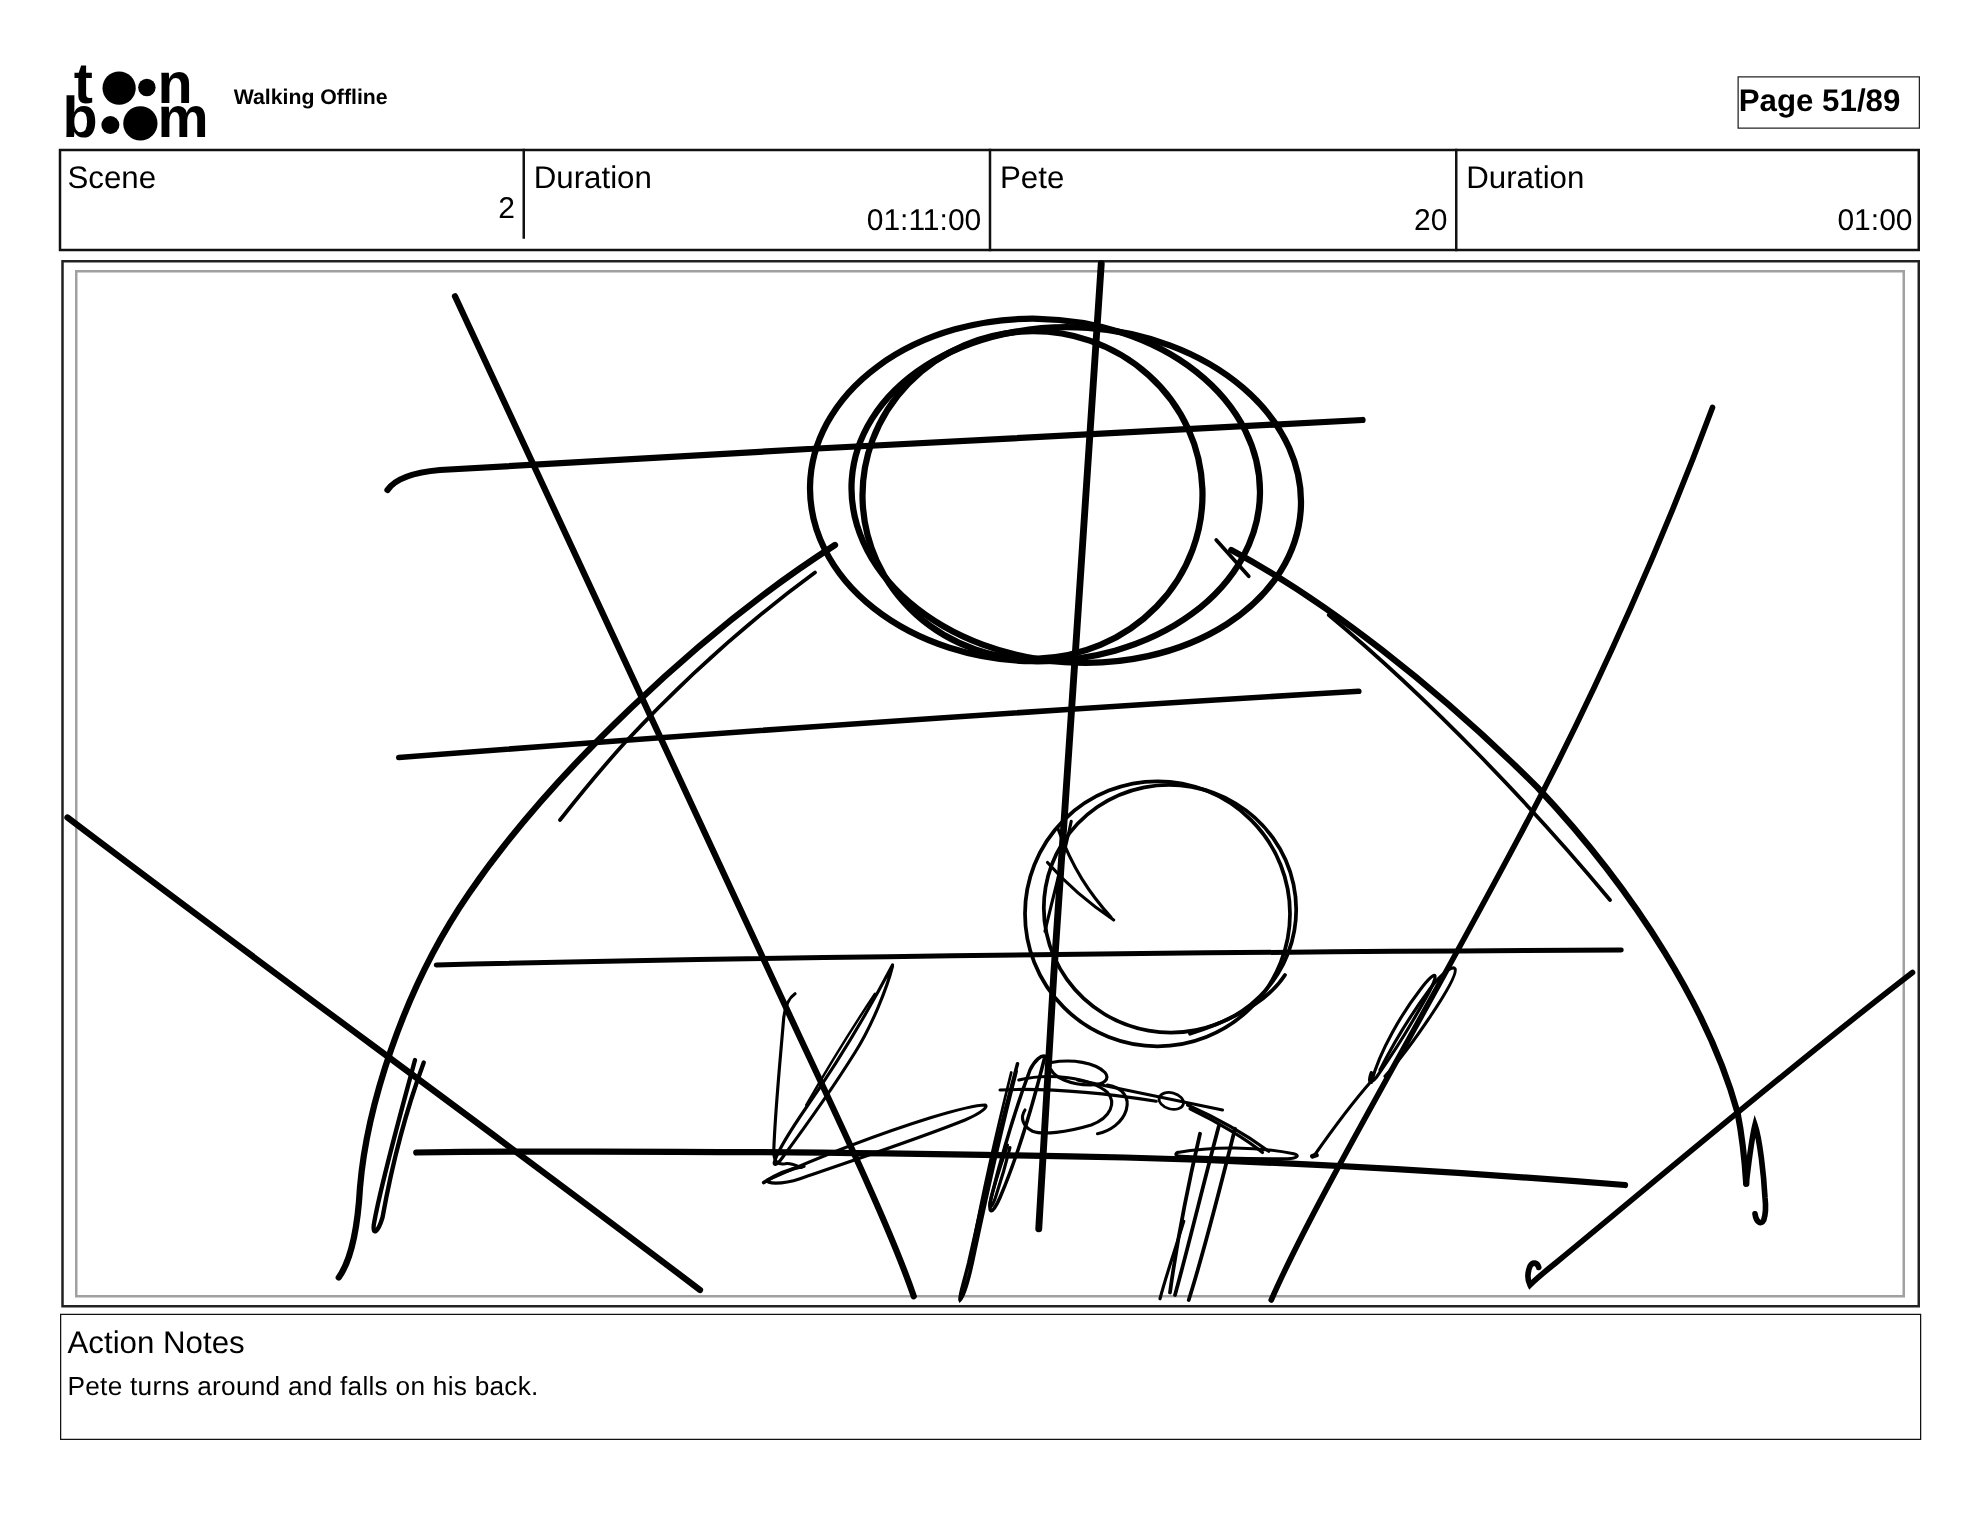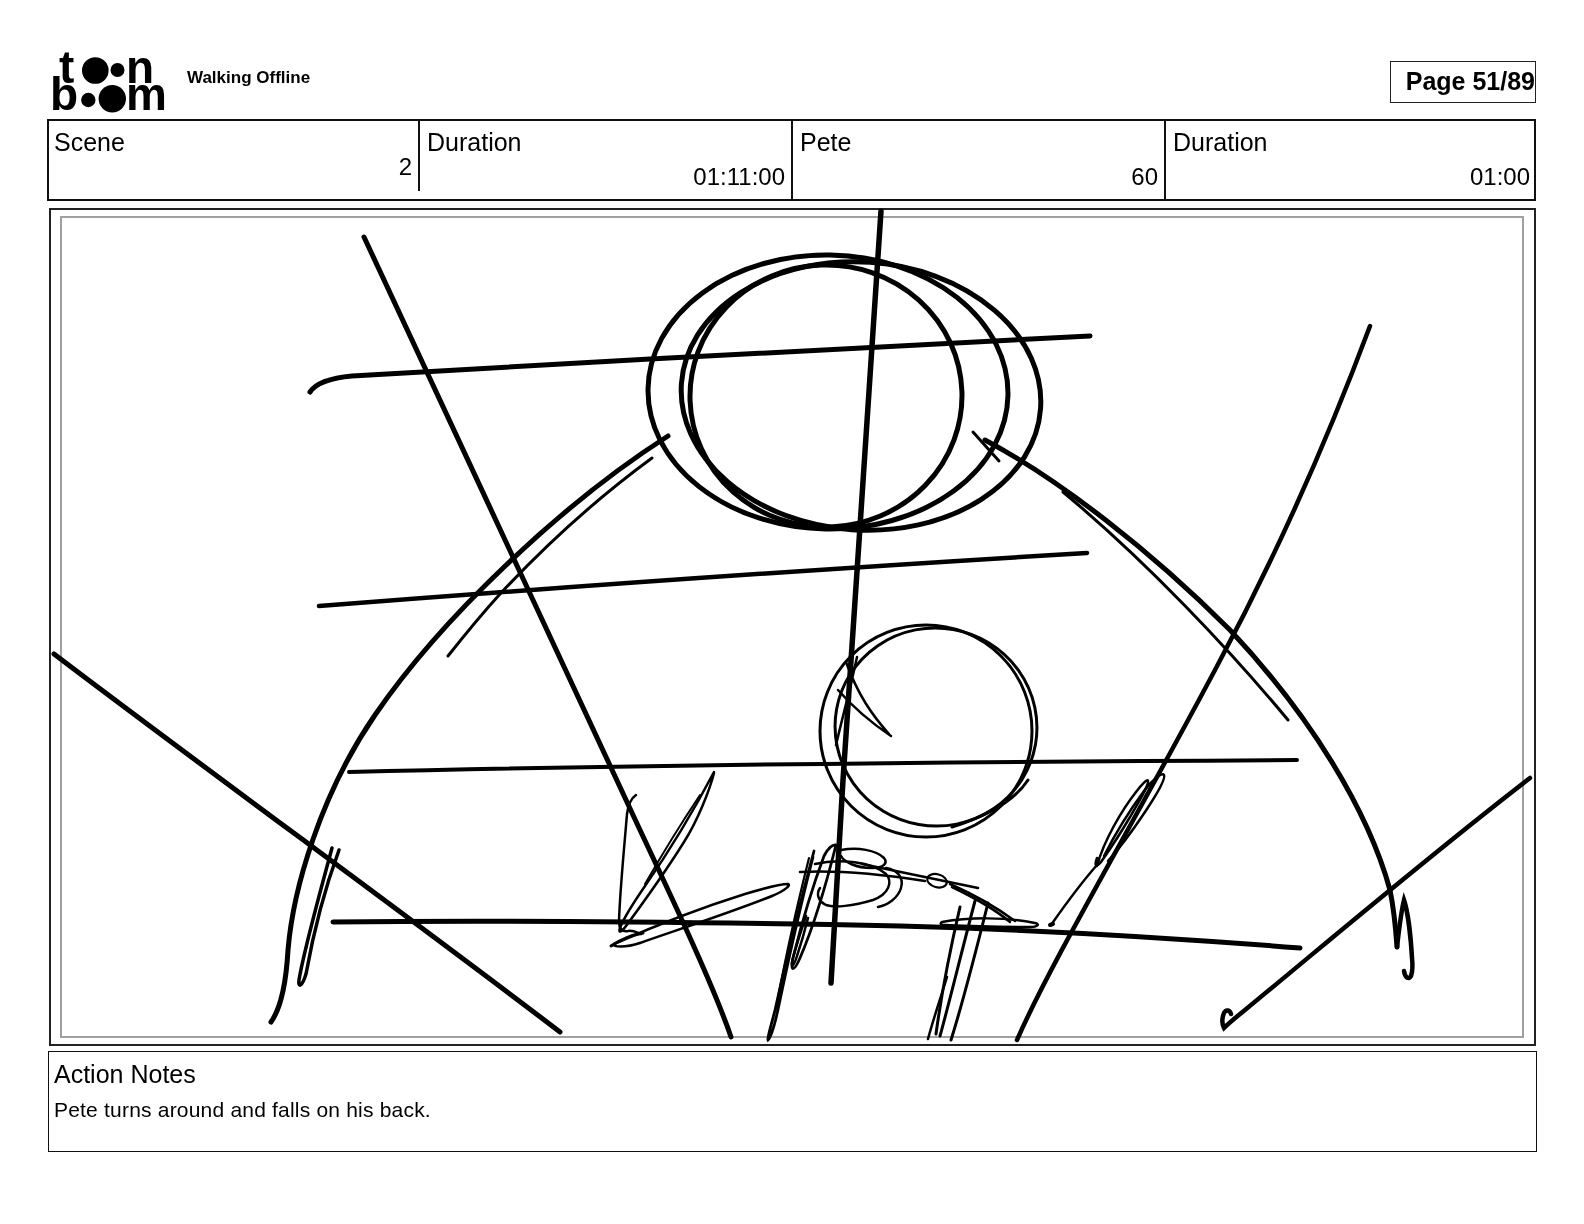--- a/index.html
+++ b/index.html
@@ -6,37 +6,37 @@
 body{width:1584px;height:1224px;position:relative;font-family:"Liberation Sans",sans-serif;color:#000;overflow:hidden;}
 .abs{position:absolute;}
 .lbl{position:absolute;top:9px;left:7px;font-size:25px;}
 .val{position:absolute;bottom:10px;right:6px;font-size:24px;}
 </style>
 </head>
 <body>
 
 <div class="abs" style="left:187px;top:69px;font-size:17px;font-weight:bold;line-height:1;">Walking Offline</div>
 
-<div class="abs" style="left:1390px;top:61px;width:146px;height:42px;border:1.5px solid #222;box-sizing:border-box;text-align:right;font-weight:bold;font-size:25px;line-height:38px;">Page 51/89</div>
+<div class="abs" style="left:1390px;top:61px;width:146px;height:42px;border:1.5px solid #222;box-sizing:border-box;text-align:left;font-weight:bold;font-size:25px;line-height:38px;">Page 51/89</div>
 
 <div class="abs" style="left:47px;top:119px;width:1489px;height:82px;border:2px solid #111;box-sizing:border-box;"></div>
 
 <div class="abs" style="left:47px;top:119px;width:373px;height:72px;border-right:2px solid #111;box-sizing:border-box;">
 <div class="lbl">Scene</div>
     <div class="val">2</div>
 </div>
 
 <div class="abs" style="left:420px;top:119px;width:373px;height:82px;border-right:2px solid #111;box-sizing:border-box;">
 <div class="lbl">Duration</div>
     <div class="val">01:11:00</div>
 </div>
 
 <div class="abs" style="left:793px;top:119px;width:373px;height:82px;border-right:2px solid #111;box-sizing:border-box;">
 <div class="lbl">Pete</div>
-    <div class="val">60</div>
+    <div class="val">20</div>
 </div>
 
 <div class="abs" style="left:1166px;top:119px;width:370px;height:82px;box-sizing:border-box;">
 <div class="lbl">Duration</div>
     <div class="val">01:00</div>
 </div>
 
 <div class="abs" style="left:49px;top:208px;width:1487px;height:838px;border:2px solid #222;box-sizing:border-box;"></div>
 
 <div class="abs" style="left:60px;top:216px;width:1464px;height:822px;border:2px solid #a0a0a0;box-sizing:border-box;"></div>

